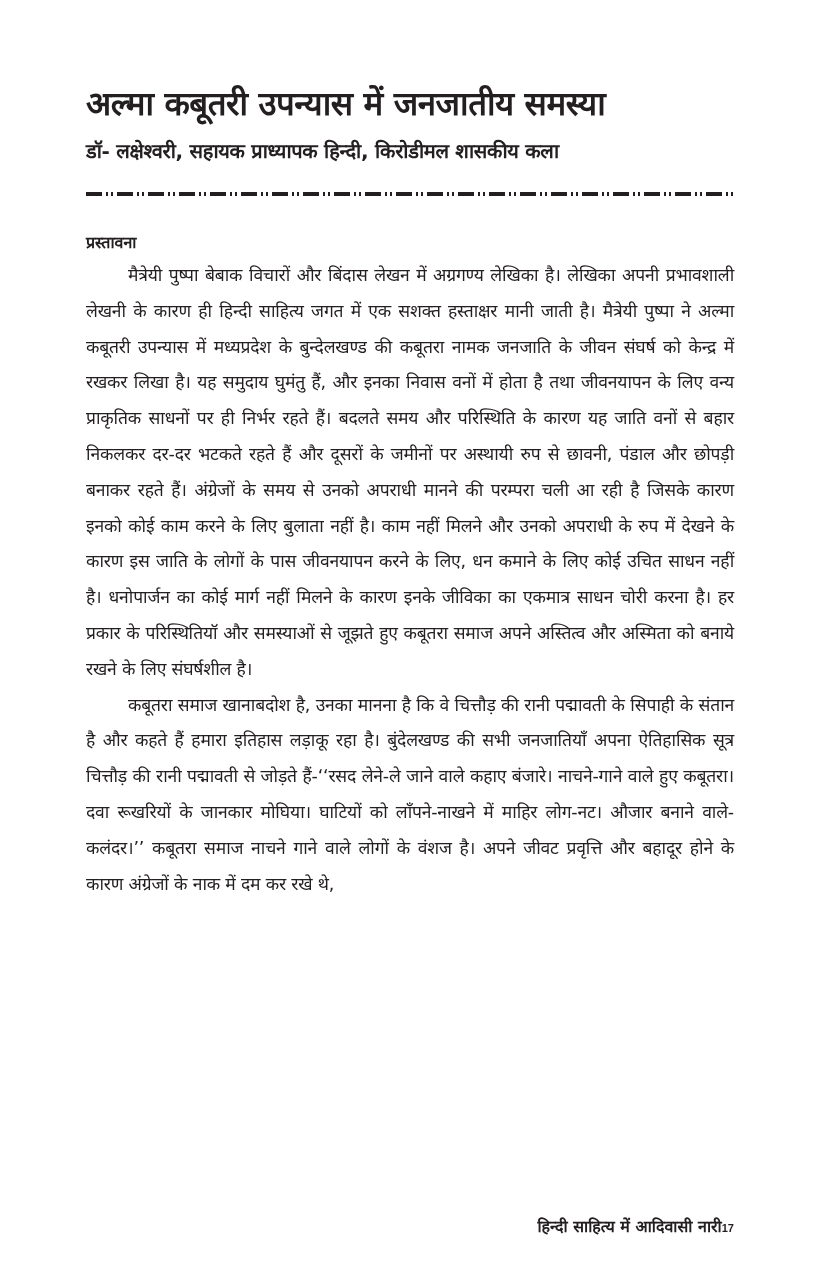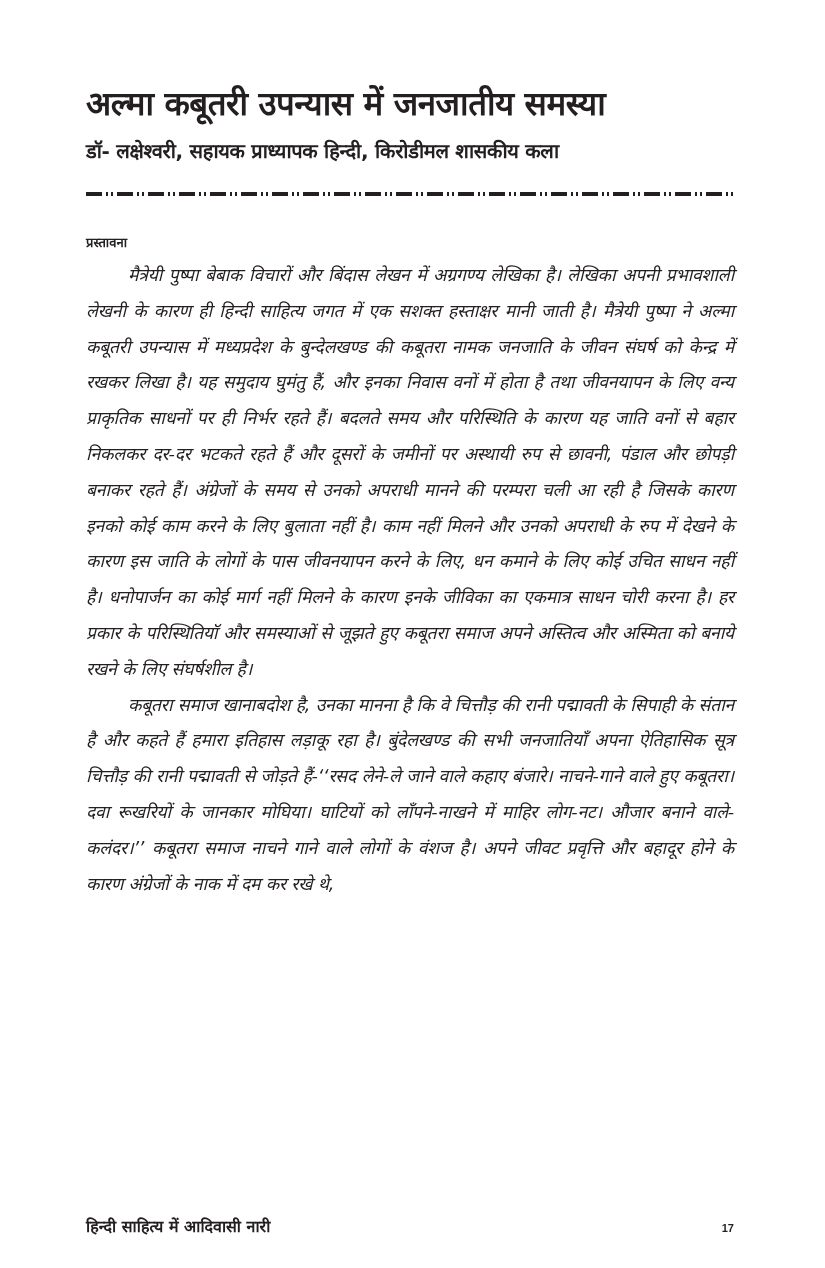--- a/index.html
+++ b/index.html
@@ -46,43 +46,42 @@
         #231f20 0px, #231f20 16px,
         transparent 16px, transparent 20px,
         #231f20 20px, #231f20 22px,
         transparent 22px, transparent 25px,
         #231f20 25px, #231f20 27px,
         transparent 27px, transparent 31px
       );
     }
     .section-heading {
       margin-top: 34px;
-      font-size: 13px;
+      font-size: 16px;
       font-weight: bold;
       line-height: 26px;
     }
     .para {
       font-size: 17.5px;
       line-height: 35.8px;
       text-align: justify;
       text-indent: 42px;
       margin: 0;
       letter-spacing: -0.2px;
-      font-style: italic;
     }
     .para.first {
       margin-top: 2px;
     }
     .footer {
       position: absolute;
       left: 86px;
       top: 1182px;
       width: 648px;
       display: flex;
-      justify-content: space-between;
+      justify-content: flex-end;
       align-items: baseline;
       font-size: 16px;
       font-weight: bold;
     }
     .footer .page-number {
       font-family: Liberation Sans, sans-serif;
       font-size: 11px;
       margin-top: 40px;
     }
   </style>

